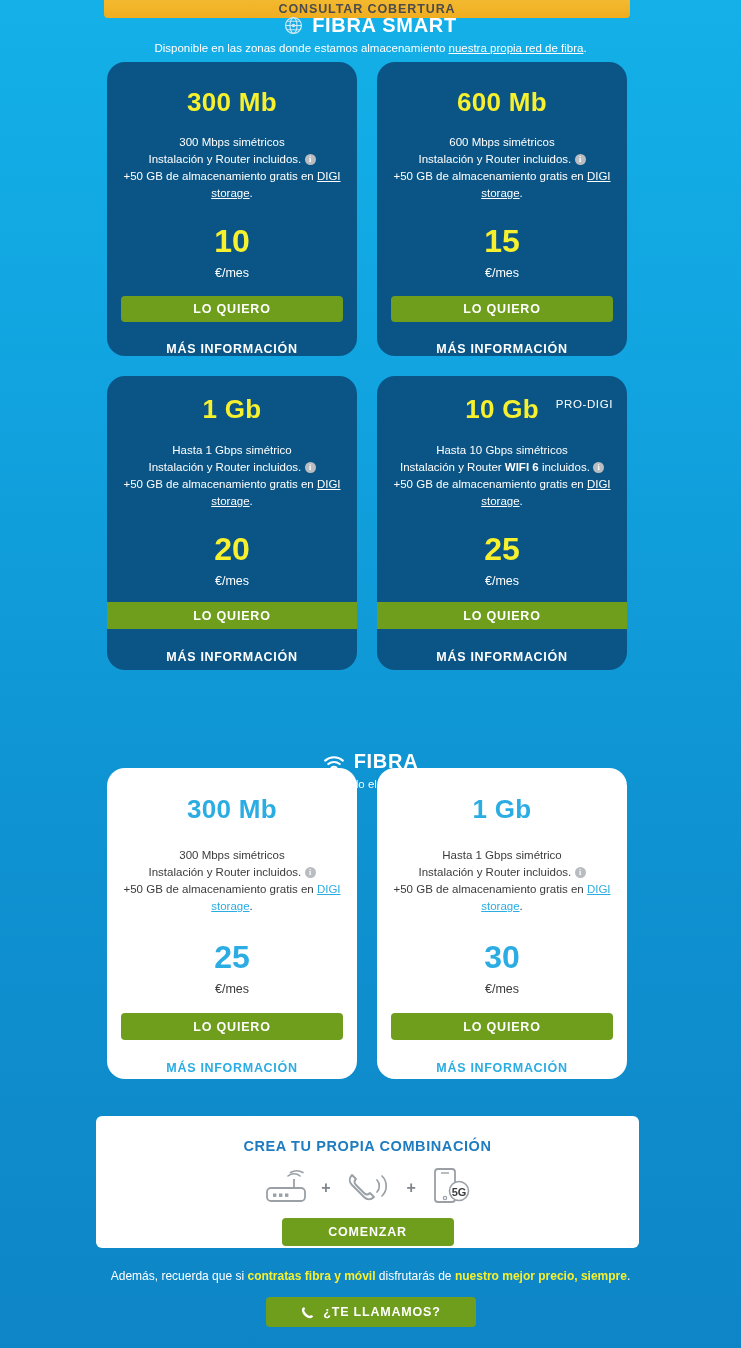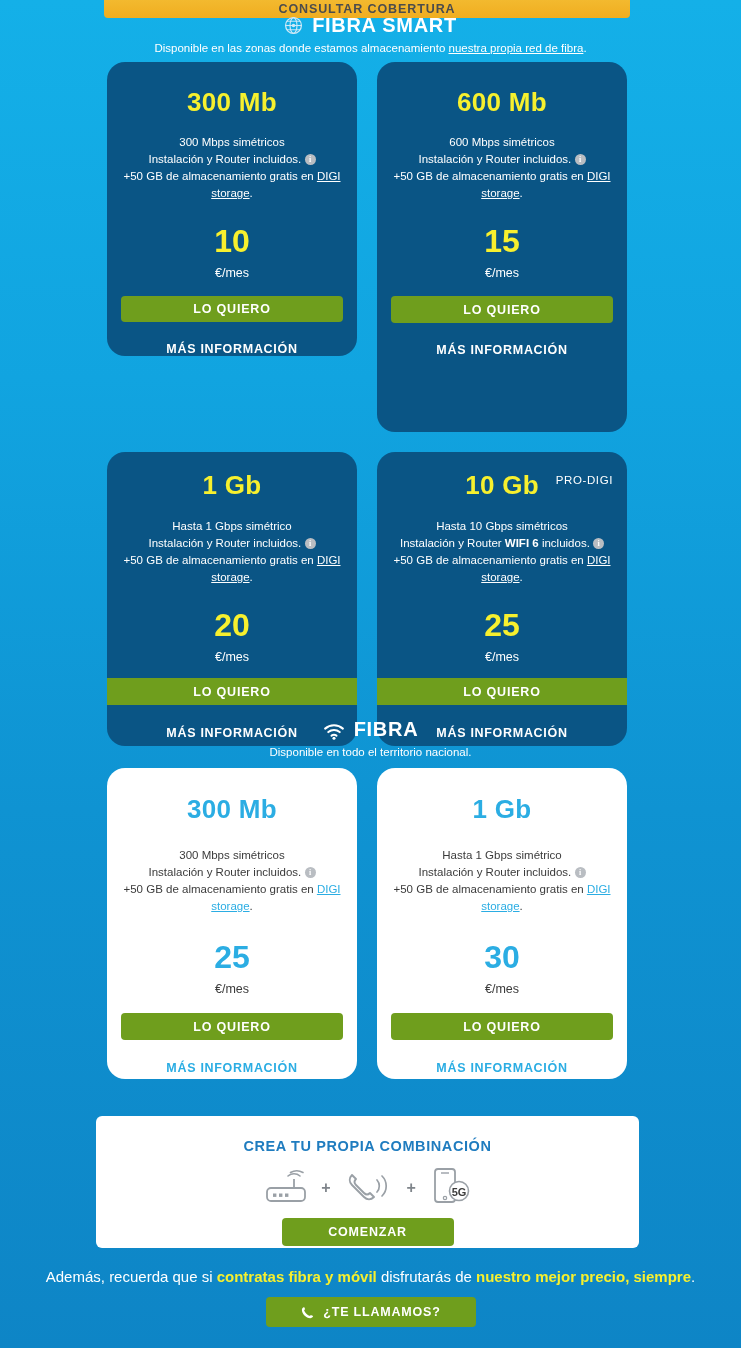--- a/index.html
+++ b/index.html
@@ -114,21 +114,21 @@
     margin-top: 12px; display: flex; align-items: center; gap: 12px;
     color: #8a9096;
   }
   .plus { color: #7f858b; font-size: 16px; font-weight: bold; }
   .combo .btn-green { width: 172px; height: 28px; margin-top: 8px; }
 
   
   .footer {
     position: absolute; left: 0; top: 1268px; width: 741px; text-align: center;
   }
-  .footer-line { color: #ffffff; font-size: 15px; line-height: 17px; }
+  .footer-line { color: #ffffff; font-size: 12px; line-height: 17px; }
   .footer-line b { color: #f7f02e; font-weight: bold; }
   .footer .btn-green {
     width: 210px; height: 30px; margin: 12px auto 0; gap: 8px;
   }
 </style>
 </head>
 <body>
 
 <div class="cobertura-banner">
   <span>CONSULTAR COBERTURA</span>
@@ -162,21 +162,21 @@
       <span>Instalación y Router </span><b></b><span>incluidos.</span>
       <span class="info-dot">i</span><br>
       <span>+50 GB de almacenamiento gratis en </span><a href="#">DIGI storage</a><span>.</span>
     </div>
     <div class="price" style="margin-top:16px;">10</div>
     <div class="price-unit">€/mes</div>
     <button class="btn-green" style="margin-top:16px;">LO QUIERO</button>
     <a class="more-link" style="margin-top:20px;" href="#">MÁS INFORMACIÓN</a>
   </div>
 
-  <div class="card dark" style="height:370px;">
+  <div class="card dark" style="height:294px;">
     <div class="card-title" style="margin-top:25px;">600 Mb</div>
     <div class="card-desc" style="margin-top:16px; width:228px;">
       <span>600 Mbps simétricos</span><br>
       <span>Instalación y Router </span><b></b><span>incluidos.</span>
       <span class="info-dot">i</span><br>
       <span>+50 GB de almacenamiento gratis en </span><a href="#">DIGI storage</a><span>.</span>
     </div>
     <div class="price" style="margin-top:16px;">15</div>
     <div class="price-unit">€/mes</div>
     <button class="btn-green" style="margin-top:16px;">LO QUIERO</button>
@@ -206,21 +206,21 @@
       <span class="info-dot">i</span><br>
       <span>+50 GB de almacenamiento gratis en </span><a href="#">DIGI storage</a><span>.</span>
     </div>
     <div class="price" style="margin-top:16px;">25</div>
     <div class="price-unit">€/mes</div>
     <button class="btn-green" style="margin-top:14px;">LO QUIERO</button>
     <a class="more-link" style="margin-top:21px;" href="#">MÁS INFORMACIÓN</a>
   </div>
 </div>
 
-<div class="section-head" style="position:absolute; left:0; top:718px;">
+<div class="section-head" style="position:absolute; left:0; top:750px;">
   <div class="section-title">
     <span class="ico-wifi">
       <svg viewBox="0 0 24 18" width="22" height="16">
         <path d="M2 5.2 A15 15 0 0 1 22 5.2" fill="none" stroke="#ffffff" stroke-width="2.3" stroke-linecap="round"></path>
         <path d="M5.6 9.1 A10 10 0 0 1 18.4 9.1" fill="none" stroke="#ffffff" stroke-width="2.3" stroke-linecap="round"></path>
         <path d="M9.2 13 A5 5 0 0 1 14.8 13" fill="none" stroke="#ffffff" stroke-width="2.3" stroke-linecap="round"></path>
         <circle cx="12" cy="16" r="1.7" fill="#ffffff"></circle>
       </svg>
     </span>
     <span>FIBRA</span>

